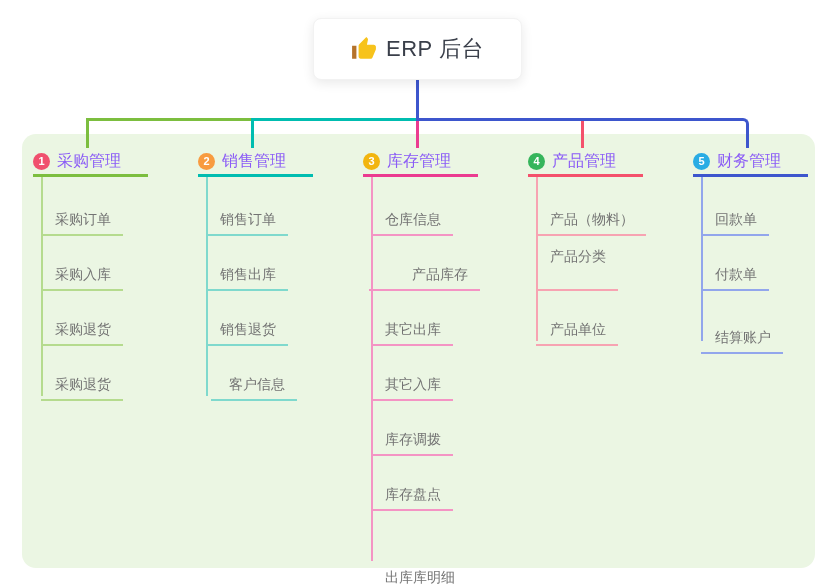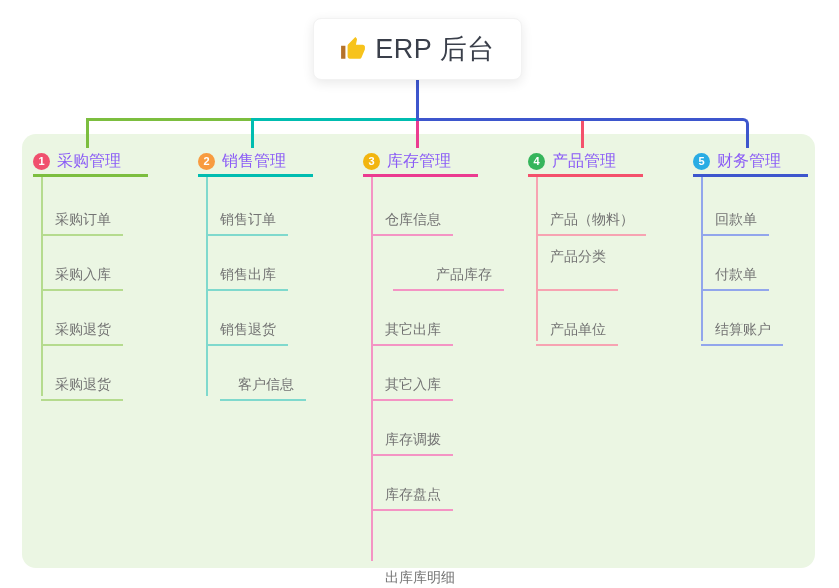--- a/index.html
+++ b/index.html
@@ -12,21 +12,21 @@
     position:absolute;left:22px;top:134px;width:793px;height:434px;
     background:#ebf6e3;border-radius:14px;
   }
   .root-card{
     position:absolute;left:313px;top:18px;width:209px;height:62px;
     background:#ffffff;border:1px solid #f2f2f2;border-radius:8px;
     box-shadow:0 3px 12px rgba(0,0,0,.09);
     display:flex;align-items:center;justify-content:center;gap:9px;
     box-sizing:border-box;cursor:pointer;
   }
-  .root-title{font-size:27px;font-weight:500;color:#3a3f4a;letter-spacing:.5px;}
+  .root-title{font-size:22px;font-weight:500;color:#3a3f4a;letter-spacing:.5px;}
   .thumb{display:flex;align-items:center;}
   .line{position:absolute;}
   .branch-header{
     position:absolute;top:149px;width:115px;height:25px;
     border-bottom:3px solid;display:flex;align-items:center;gap:7px;
     box-sizing:content-box;cursor:pointer;
   }
   .badge{
     width:17px;height:17px;border-radius:50%;flex:0 0 17px;
     display:flex;align-items:center;justify-content:center;
@@ -94,32 +94,32 @@
       <div class="child-line" style="left: 206px; top: 177px; height: 219px; background: rgb(127, 217, 205);"></div>
       <div class="child-row" style="left: 206px; top: 174px; border-bottom-color: rgb(127, 217, 205);">
         <span class="child-label">销售订单</span>
       </div>
       <div class="child-row" style="left: 206px; top: 229px; border-bottom-color: rgb(127, 217, 205);">
         <span class="child-label">销售出库</span>
       </div>
       <div class="child-row" style="left: 206px; top: 284px; border-bottom-color: rgb(127, 217, 205);">
         <span class="child-label">销售退货</span>
       </div>
-      <div class="child-row" style="left: 220px; top: 339px; border-bottom-color: rgb(127, 217, 205); padding-left: 18px;">
+      <div class="child-row" style="left: 211px; top: 339px; border-bottom-color: rgb(127, 217, 205); padding-left: 18px;">
         <span class="child-label">客户信息</span>
       </div>
       <div class="branch-header" style="left: 363px; border-bottom-color: rgb(235, 59, 144);">
         <span class="badge" style="background: rgb(242, 181, 15);">3</span>
         <span class="branch-label">库存管理</span>
       </div>
       <div class="child-line" style="left: 371px; top: 177px; height: 384px; background: rgb(244, 148, 196);"></div>
       <div class="child-row" style="left: 371px; top: 174px; border-bottom-color: rgb(244, 148, 196);">
         <span class="child-label">仓库信息</span>
       </div>
-      <div class="child-row" style="left: 393px; top: 229px; border-bottom-color: rgb(244, 148, 196); padding-left: 43px;">
+      <div class="child-row" style="left: 369px; top: 229px; border-bottom-color: rgb(244, 148, 196); padding-left: 43px;">
         <span class="child-label">产品库存</span>
       </div>
       <div class="child-row" style="left: 371px; top: 284px; border-bottom-color: rgb(244, 148, 196);">
         <span class="child-label">其它出库</span>
       </div>
       <div class="child-row" style="left: 371px; top: 339px; border-bottom-color: rgb(244, 148, 196);">
         <span class="child-label">其它入库</span>
       </div>
       <div class="child-row" style="left: 371px; top: 394px; border-bottom-color: rgb(244, 148, 196); justify-content: center;">
         <span class="child-label">库存调拨</span>
@@ -148,18 +148,18 @@
         <span class="badge" style="background: rgb(41, 172, 228);">5</span>
         <span class="branch-label">财务管理</span>
       </div>
       <div class="child-line" style="left: 701px; top: 177px; height: 164px; background: rgb(146, 166, 236);"></div>
       <div class="child-row" style="left: 701px; top: 174px; border-bottom-color: rgb(146, 166, 236);">
         <span class="child-label">回款单</span>
       </div>
       <div class="child-row" style="left: 701px; top: 229px; border-bottom-color: rgb(146, 166, 236);">
         <span class="child-label">付款单</span>
       </div>
-      <div class="child-row" style="left: 701px; top: 284px; border-bottom-color: rgb(146, 166, 236);">
+      <div class="child-row" style="left: 701px; top: 292px; border-bottom-color: rgb(146, 166, 236);">
         <span class="child-label">结算账户</span>
       </div>
     </div>
 
 </div>
 
 </body></html>

